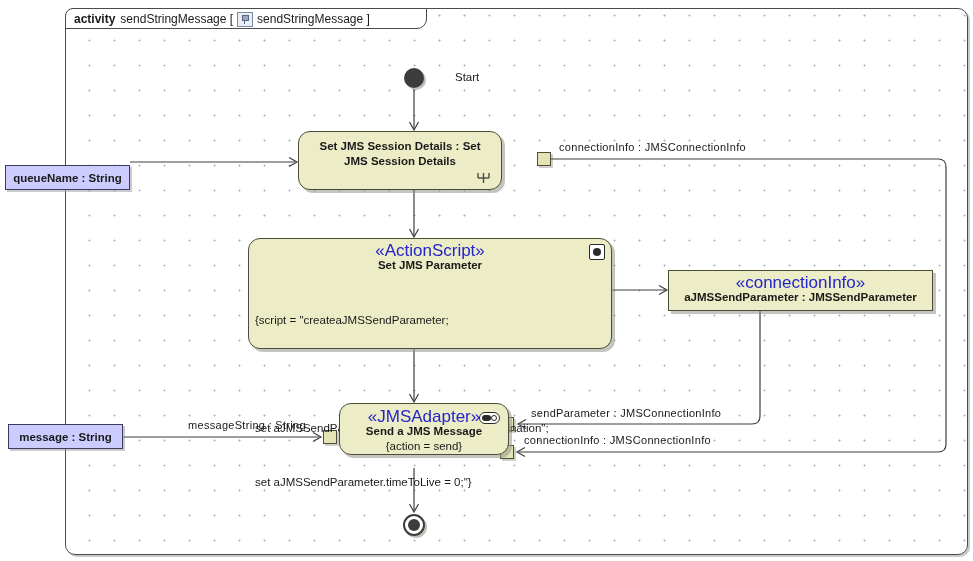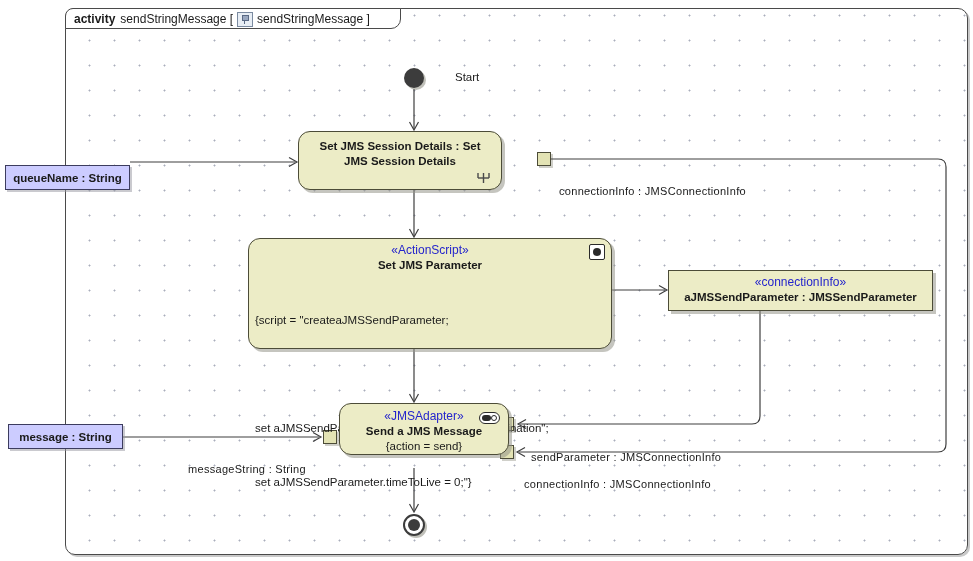--- a/index.html
+++ b/index.html
@@ -6,33 +6,33 @@
   #canvas{position:relative;width:973px;height:561px;background:#ffffff;overflow:hidden;color:#1a1a1a;}
 
   
   .frame{position:absolute;left:65px;top:8px;width:901px;height:545px;
     border:1px solid #4a4a4a;border-radius:10px;
     background-image:radial-gradient(circle,#a9aebc 0.9px,transparent 1.1px);
     background-size:25px 25px;background-position:11px 19px;
     box-shadow:2px 2px 0 #c9c9c9;}
   .frame-tab{position:absolute;left:65px;top:8px;width:326px;height:19px;background:#ffffff;
     border:1px solid #4a4a4a;border-radius:8px 0 10px 0;
-    display:flex;align-items:center;padding:0 0 0 8px;font-size:12px;white-space:nowrap;z-index:5;}
+    display:flex;align-items:center;padding:0 26px 0 8px;font-size:12px;white-space:nowrap;z-index:5;}
   .frame-tab b{margin-right:5px;}
   .dgm-icon{display:inline-block;width:14px;height:13px;border:1px solid #7a8aa0;background:#e8eef5;
     margin:0 4px;position:relative;top:1px;}
   .dgm-icon:before{content:"";position:absolute;left:4px;top:2px;width:5px;height:4px;background:#9aa8c0;border:1px solid #5a6a85;}
   .dgm-icon:after{content:"";position:absolute;left:6px;top:7px;width:1px;height:4px;background:#5a6a85;}
 
   
   .action{position:absolute;background:#ececc6;border:1.3px solid #4c4c38;border-radius:12px;
     box-shadow:3px 3px 0 rgba(150,150,138,0.55);box-sizing:border-box;}
   .buffer{position:absolute;background:#ececc6;border:1.3px solid #4c4c38;
     box-shadow:3px 3px 0 rgba(150,150,138,0.55);box-sizing:border-box;text-align:center;}
-  .stereo{color:#2424cc;font-size:12px;text-align:center;line-height:15px;}
+  .stereo{color:#2424cc;font-size:17px;text-align:center;line-height:15px;}
   .node-title{font-weight:bold;font-size:11.5px;text-align:center;line-height:15px;}
   .constraint{font-size:11.5px;text-align:center;line-height:15px;}
   .as-body{font-size:11.5px;line-height:18px;padding:2px 0 0 6px;white-space:pre;}
   .as-body div{min-height:18px;}
 
   
   .pin{position:absolute;width:14px;height:14px;background:#e3e3b4;border:1px solid #4c4c38;
     box-sizing:border-box;box-shadow:2px 2px 0 rgba(150,150,138,0.45);}
 
   
@@ -57,21 +57,21 @@
   .gear-icon:before{content:"";position:absolute;left:2.5px;top:2.5px;width:8px;height:8px;
     border-radius:50%;background:#2a2a2a;}
   .adapter-icon{position:absolute;right:8px;top:8px;width:21px;height:12px;border:1.2px solid #2a2a2a;
     border-radius:6px;box-sizing:border-box;background:#ffffff;}
   .adapter-icon:before{content:"";position:absolute;left:2px;top:1.5px;width:9px;height:6px;
     border-radius:4px;background:#2a2a2a;}
   .adapter-icon:after{content:"";position:absolute;right:2px;top:1.5px;width:6px;height:6px;
     border-radius:50%;border:1px solid #2a2a2a;box-sizing:border-box;background:#fff;}
 
   
-  .edge-label{position:absolute;font-size:11px;white-space:nowrap;letter-spacing:0.3px;margin-top:44px;}
+  .edge-label{position:absolute;font-size:11px;white-space:nowrap;letter-spacing:0.3px;}
 
   svg.edges{position:absolute;left:0;top:0;width:973px;height:561px;z-index:3;}
   .node{z-index:4;}
 </style>
 </head>
 <body>
 
 <div id="canvas">
 
   <div class="frame"></div>

